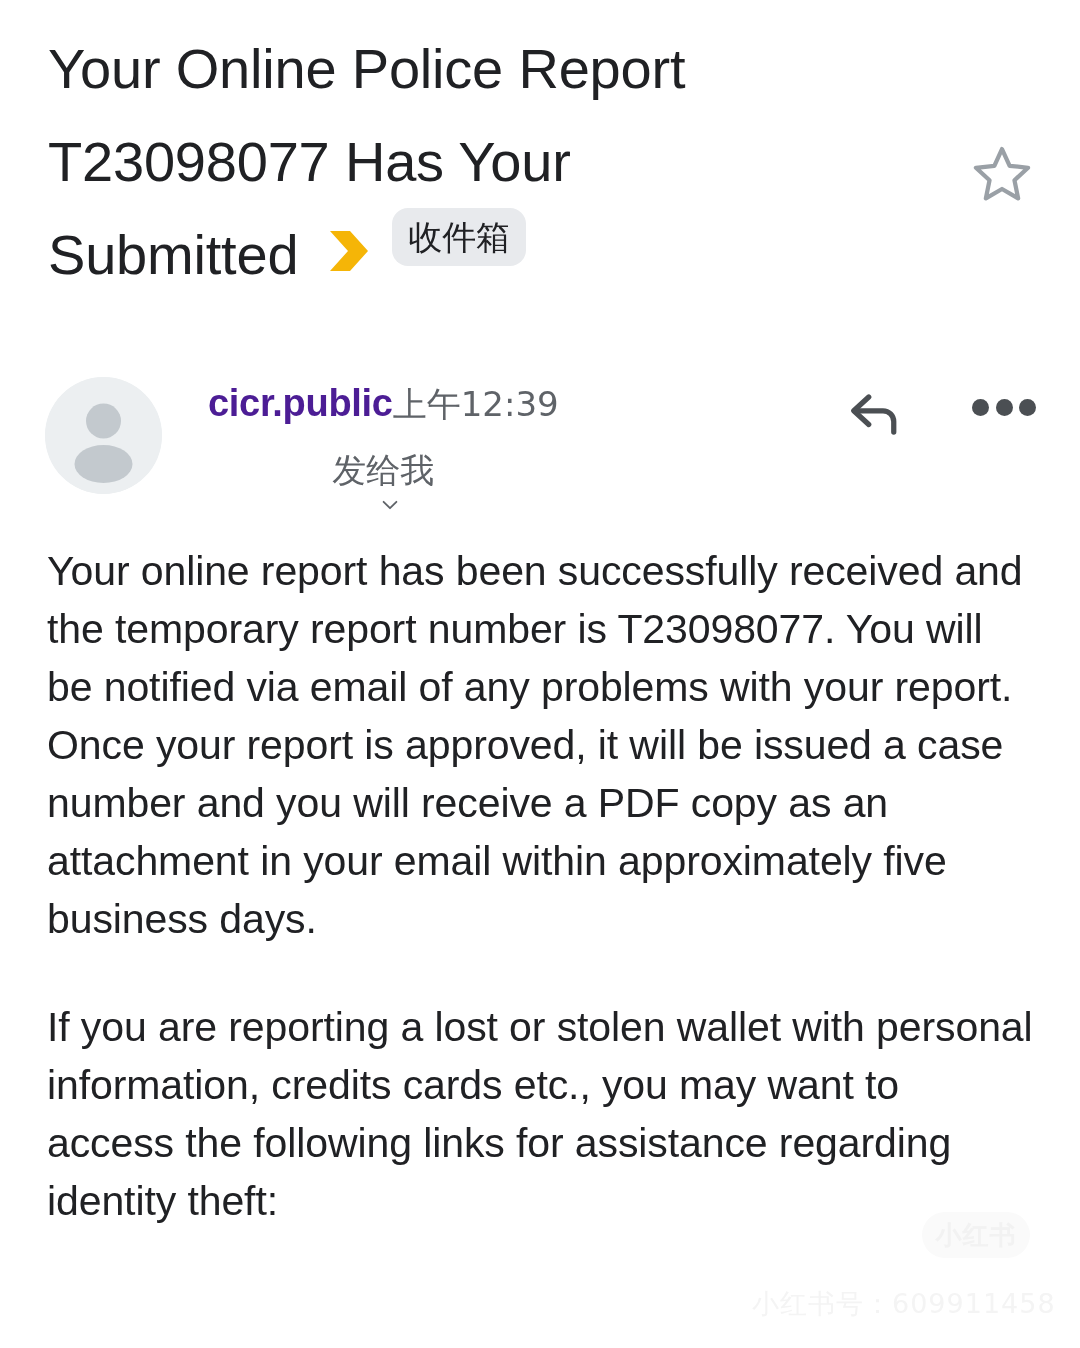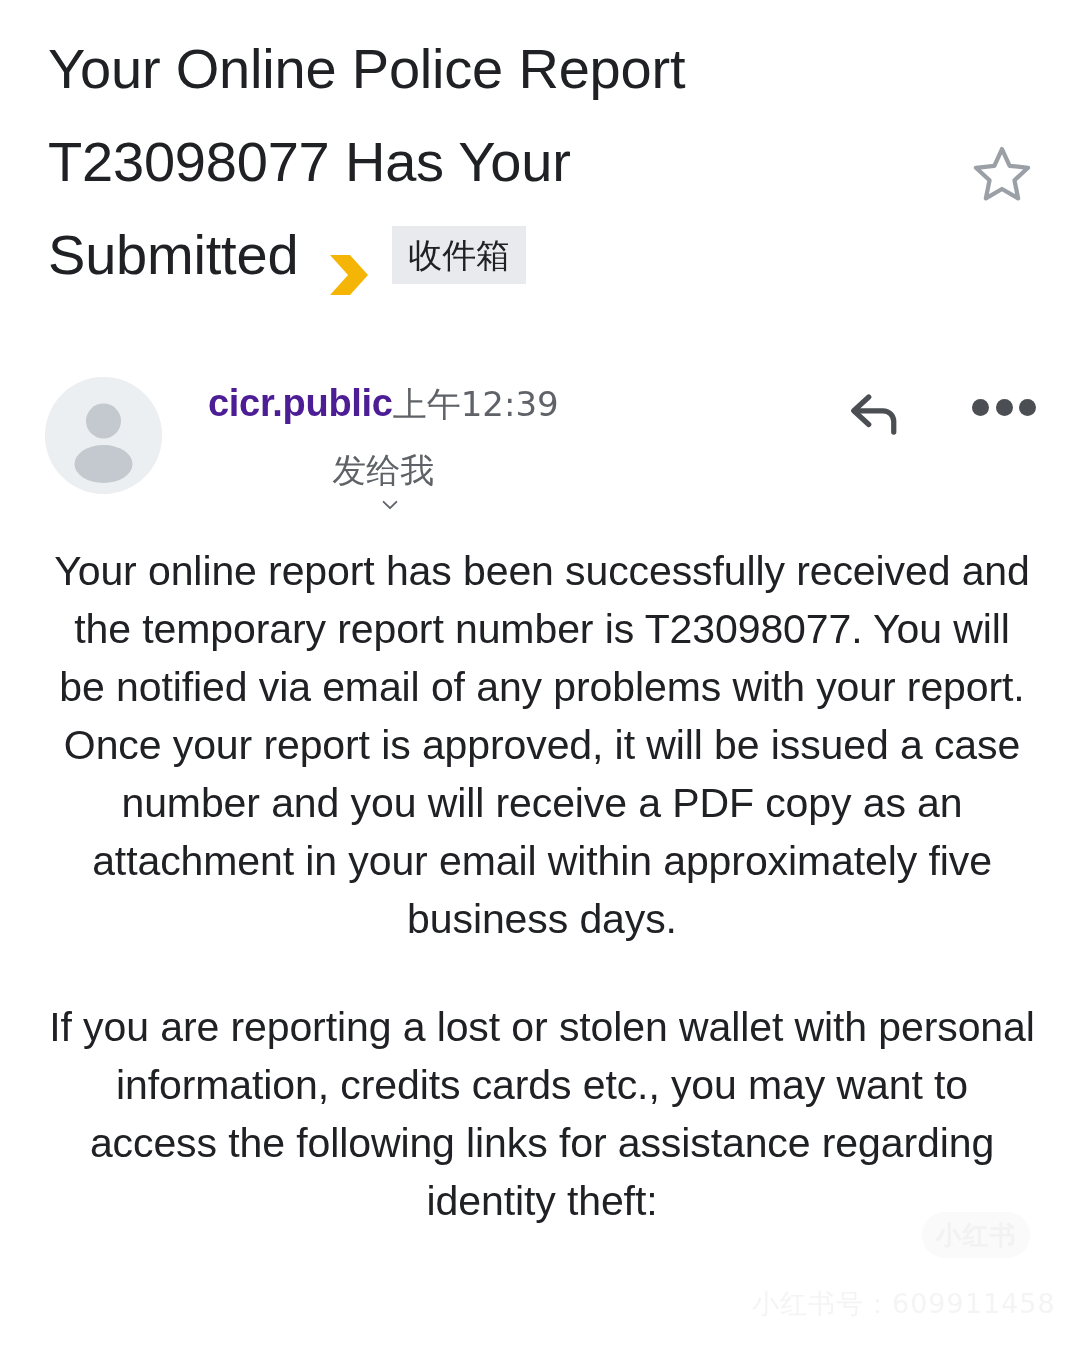--- a/index.html
+++ b/index.html
@@ -27,41 +27,41 @@
   .subject-line {
     font-size: 56px;
     line-height: 93px;
     font-weight: 400;
     color: #202124;
     letter-spacing: -0.2px;
     white-space: nowrap;
   }
   .subject-line.last {
     display: flex;
-    align-items: center;
+    align-items: flex-start;
   }
   .subject-text-inline {
     display: inline-block;
   }
 
   .important-marker {
     display: inline-block;
     width: 42px;
     height: 46px;
     margin-left: 30px;
     margin-right: 22px;
     flex: 0 0 auto;
   }
 
   .inbox-chip {
     display: inline-flex;
     align-items: center;
     justify-content: center;
     background: #e8eaed;
-    border-radius: 0;
+    border-radius: 16px;
     height: 58px;
     padding: 0 16px;
     font-size: 34px;
     line-height: 1;
     font-weight: 500;
     color: #202124;
     flex: 0 0 auto;
     font-family: "DejaVu Sans", "Liberation Sans", sans-serif;
   }
 
@@ -155,21 +155,20 @@
     border-radius: 50%;
     background: #4b4f53;
   }
 
   
   .body-block {
     position: absolute;
     left: 47px;
     top: 542px;
     width: 990px;
-    text-align: center;
   }
   .body-par {
     font-size: 41px;
     line-height: 58px;
     color: #202124;
     letter-spacing: -0.1px;
     margin: 0;
   }
   .body-par + .body-par {
     margin-top: 50px;

